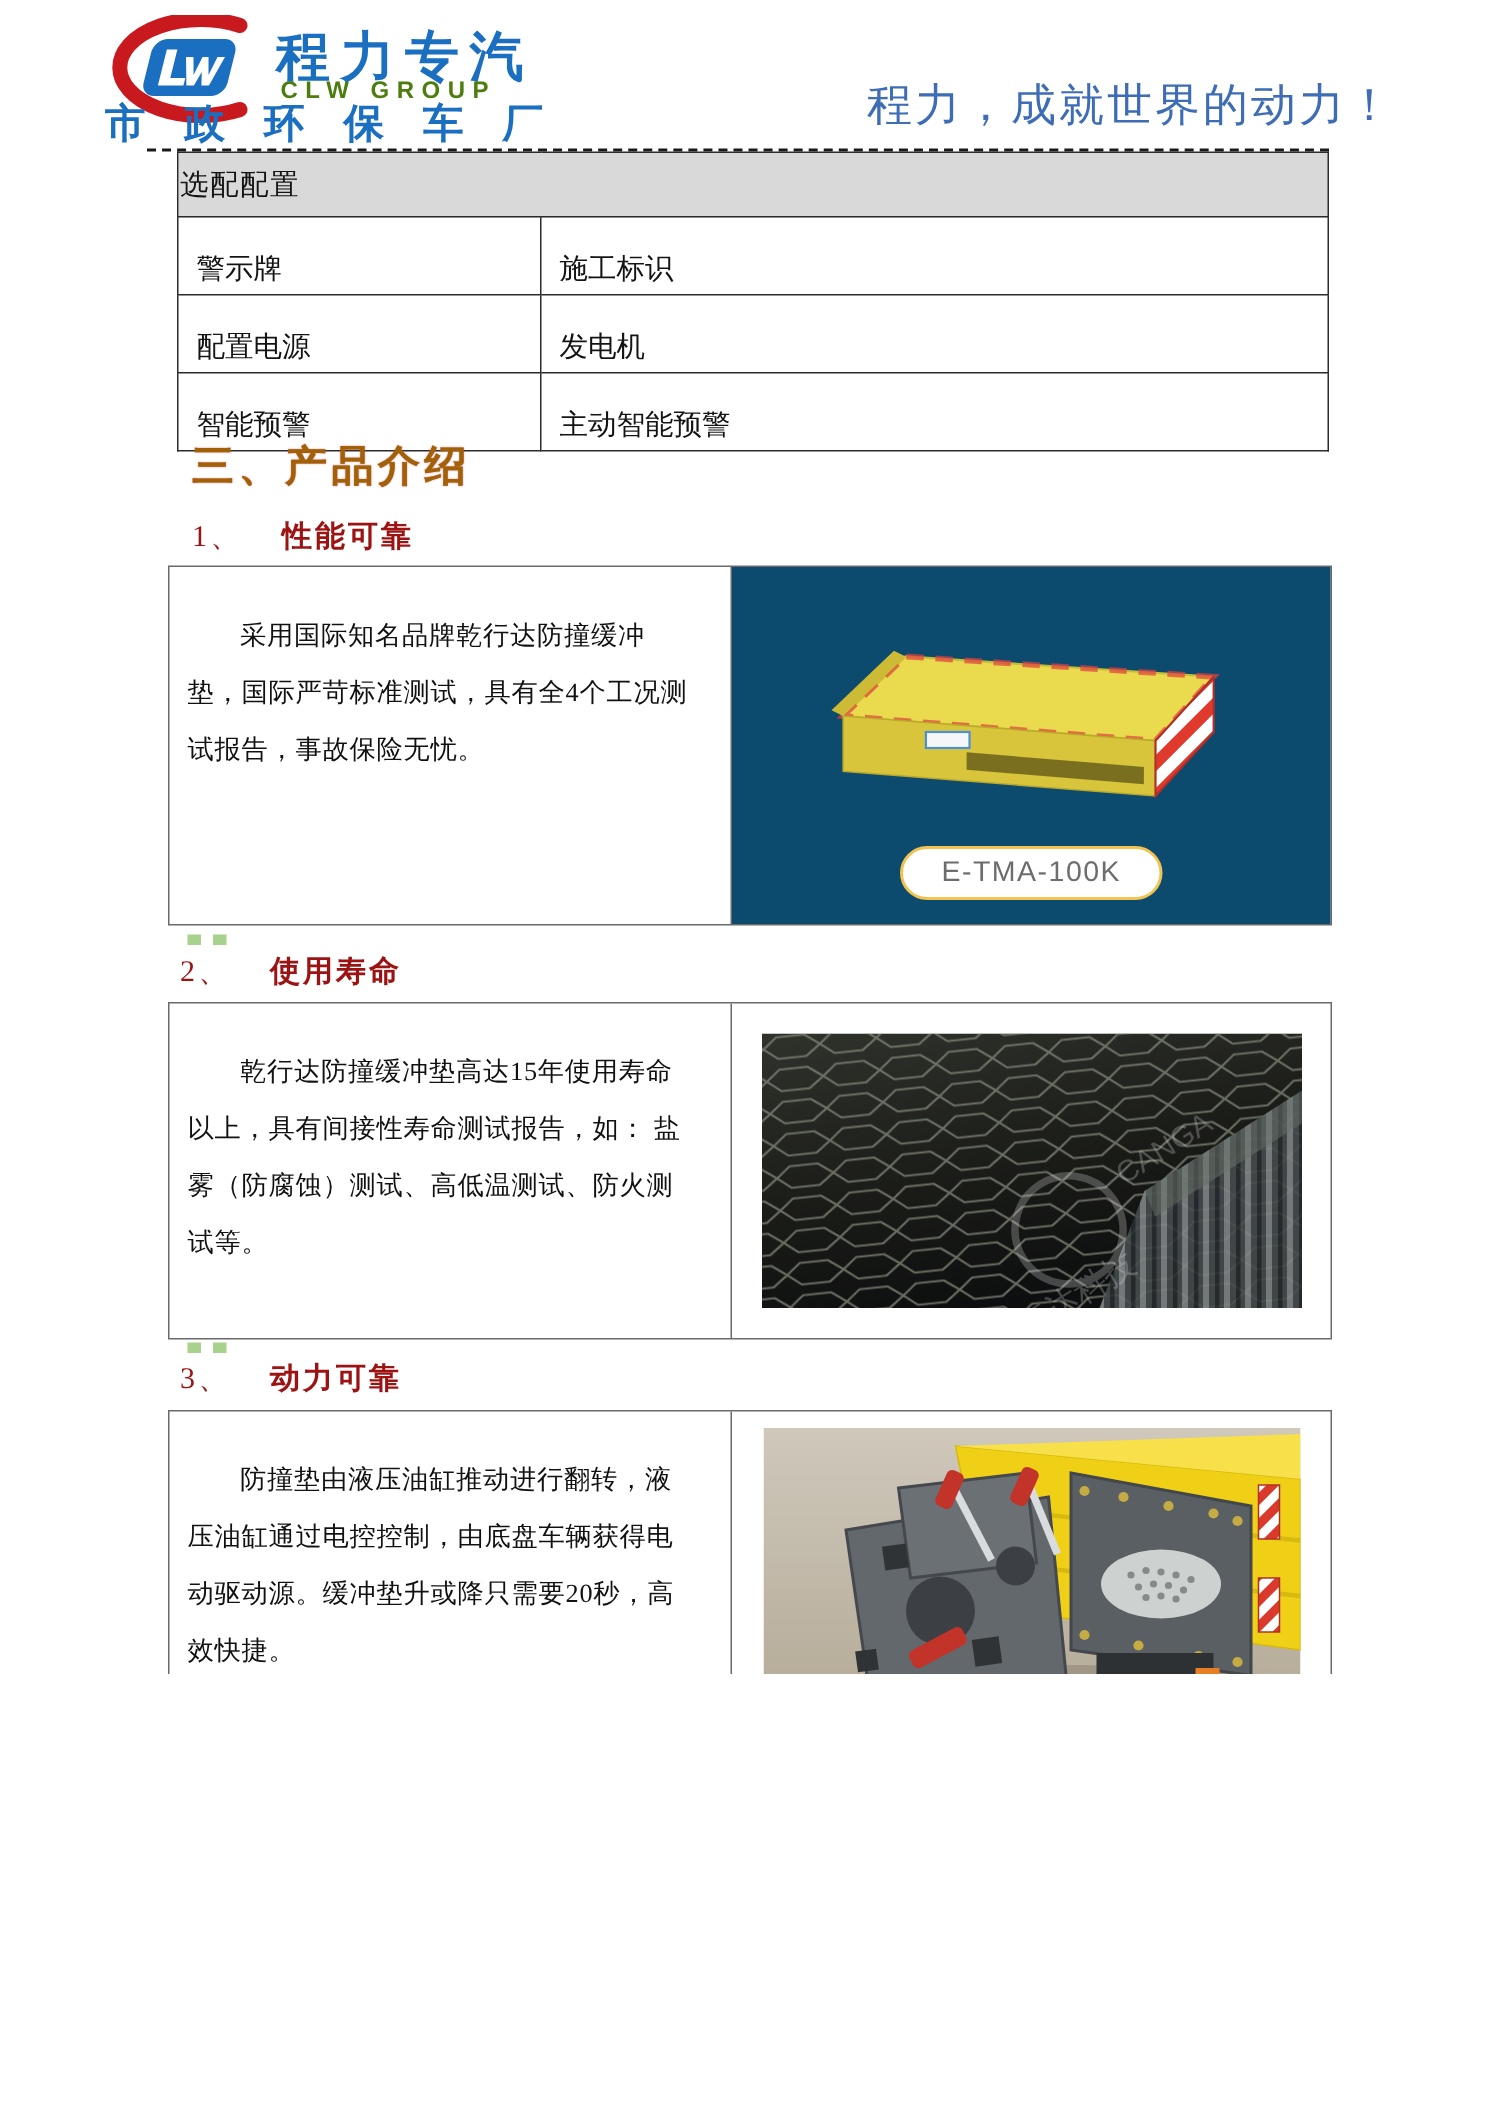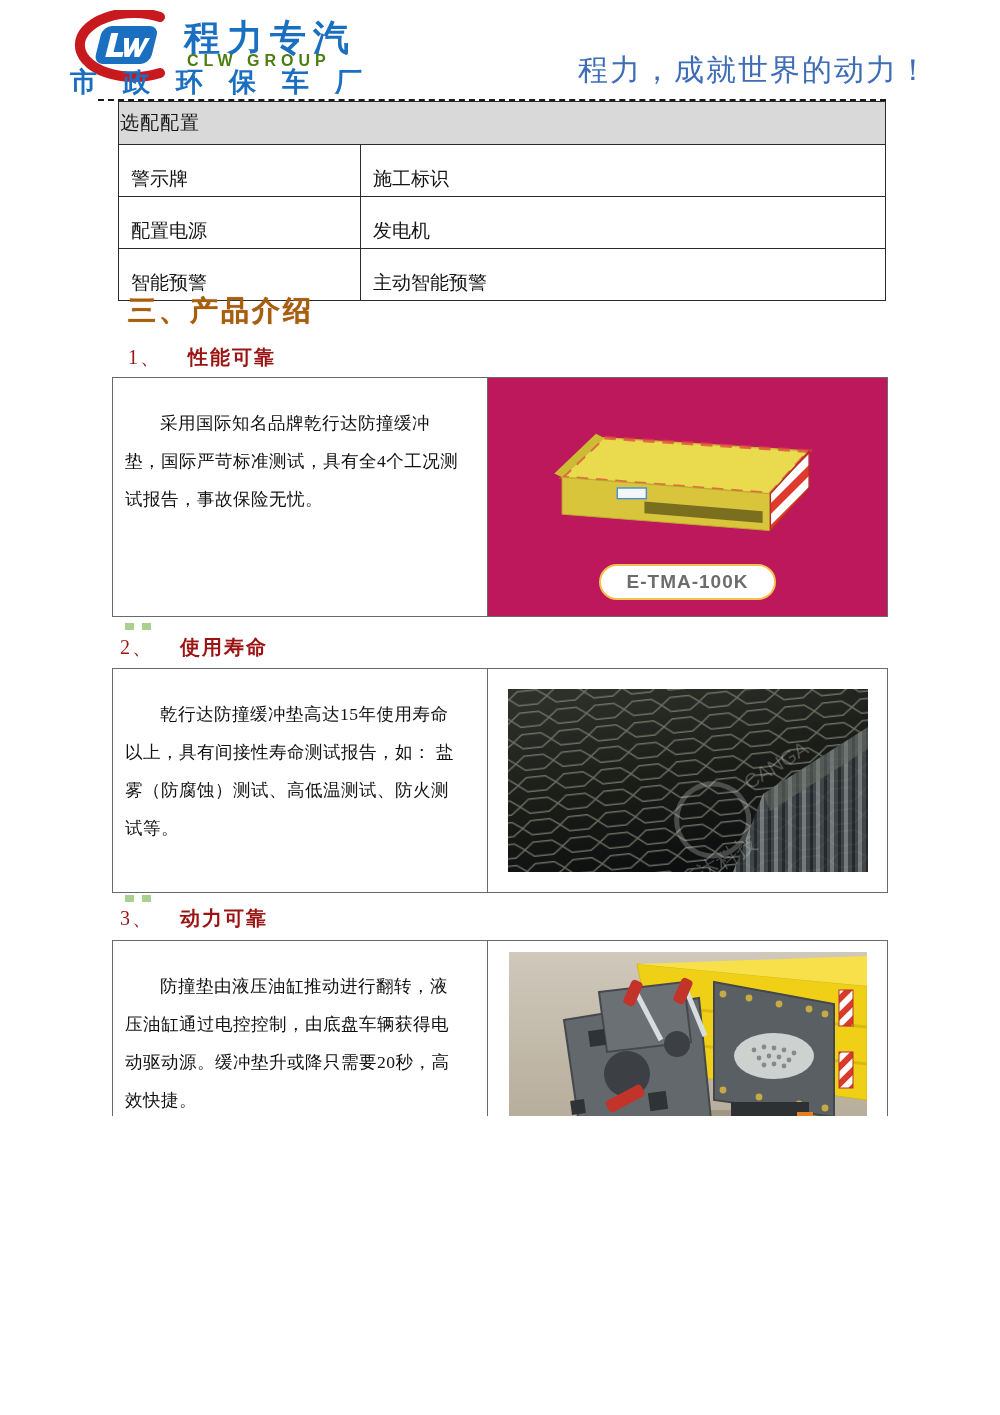--- a/index.html
+++ b/index.html
@@ -71,21 +71,21 @@
   .box3{top:940px;height:218px;}
   .sec-box .txt{
     width:375px;box-sizing:border-box;border-right:1px solid #6a6a6a;
     padding:26px 28px 0 12px;font-size:17.5px;line-height:38px;
     letter-spacing:0.5px;color:#111;
   }
   .sec-box .txt p{margin:0;text-indent:2em;}
   .sec-box .img-cell{
     flex:1;display:flex;flex-direction:column;align-items:center;justify-content:center;
   }
-  .box1 .img-cell{background:#be185d;font-weight:bold;}
+  .box1 .img-cell{background:#0c4a6e;}
   .pill{
     margin-top:14px;border:2px solid #f2c34e;border-radius:22px;background:#fff;
     padding:5px 26px;color:#6d6d6d;font-family:"Liberation Sans","DejaVu Sans",sans-serif;
     font-size:19px;letter-spacing:1px;
   }
   
   .footer-bar{position:absolute;left:109px;top:1292px;width:788px;height:10px;background:#4472c4;}
   .page-num{position:absolute;left:893px;top:1310px;font-size:16px;color:#808080;}
 </style>
 </head>

